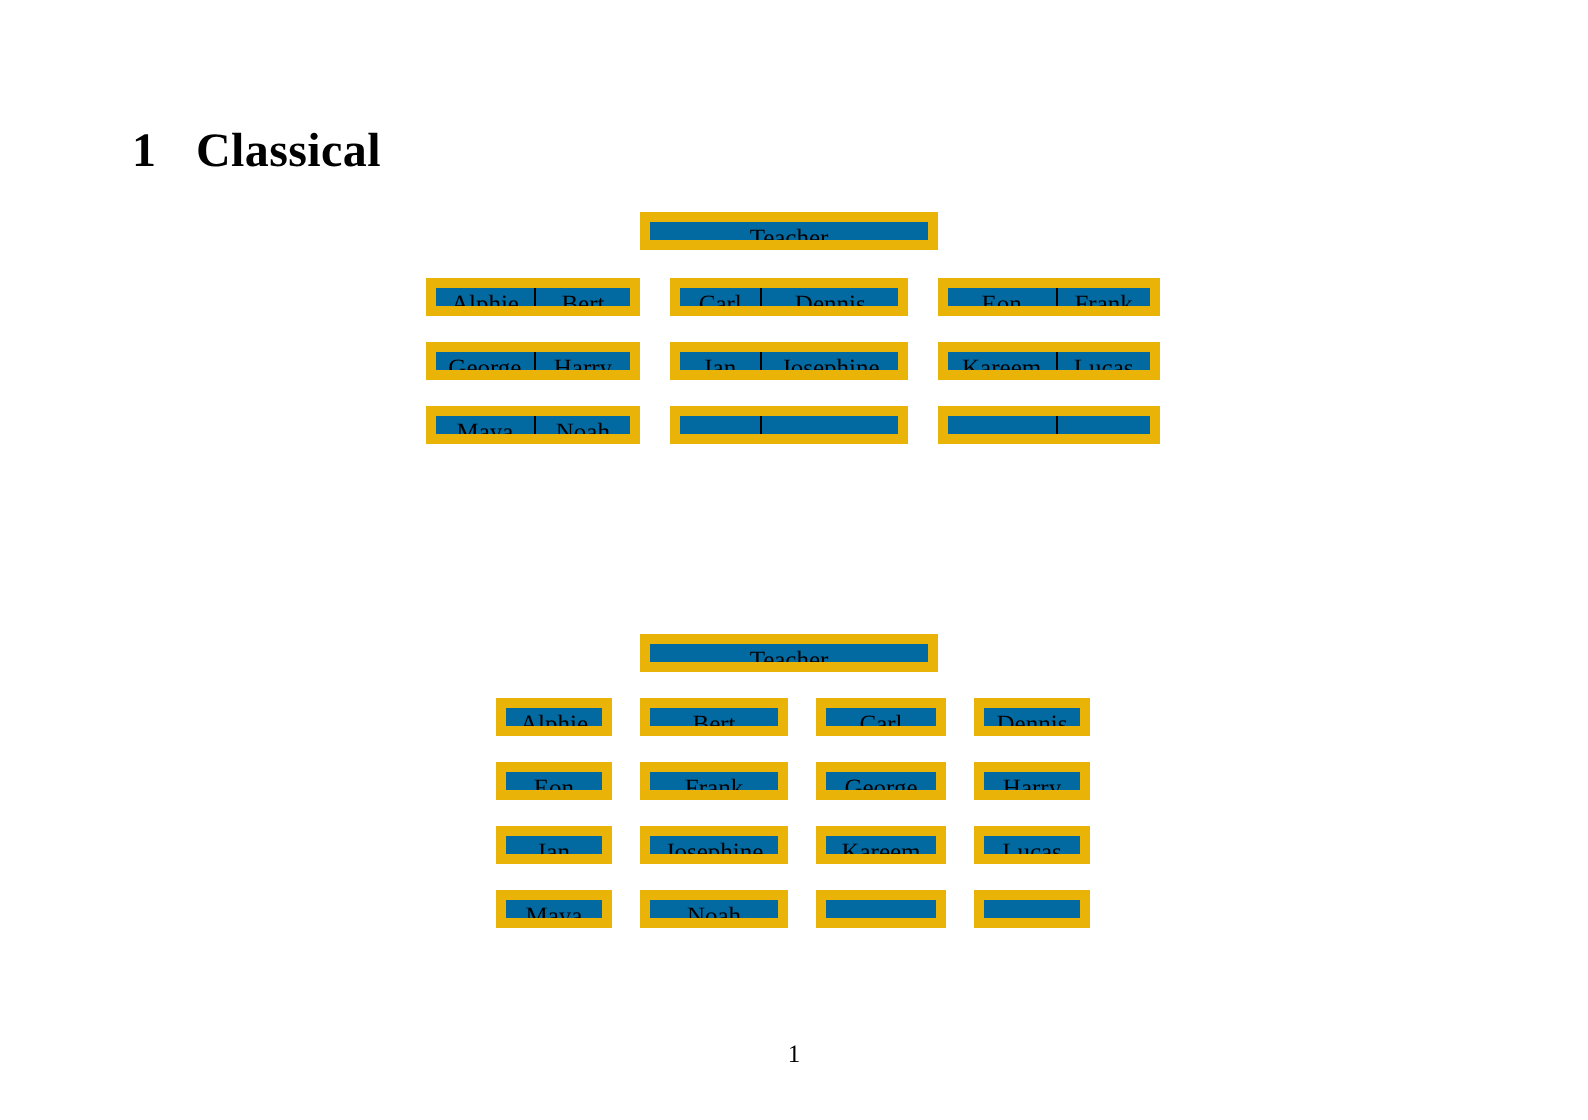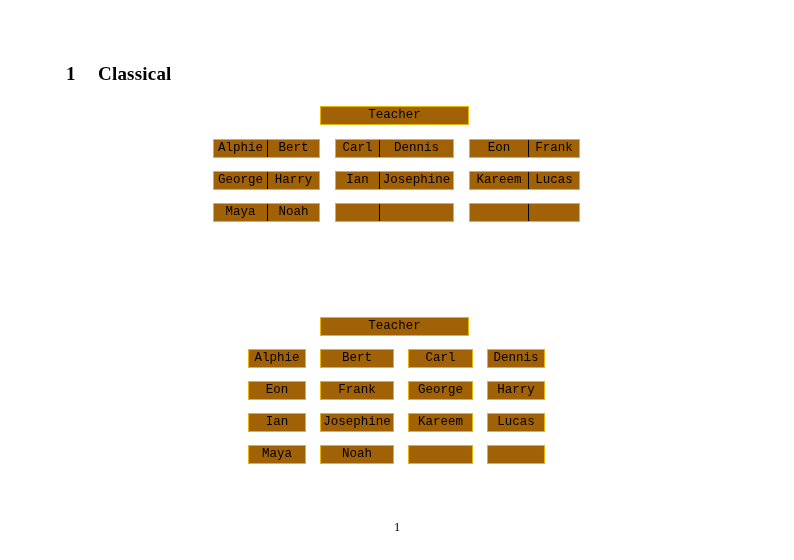--- a/index.html
+++ b/index.html
@@ -17,40 +17,39 @@
   }
   .page {
     position: absolute;
     inset: 0;
   }
 
   
   .section-heading {
     position: absolute;
     font-weight: bold;
-    font-size: 19px;
+    font-size: 24px;
     letter-spacing: 0.2px;
     white-space: nowrap;
   }
   .section-heading .sec-num {
     display: inline-block;
     width: 32px;
   }
   #heading-classical   { left: 66px;  top: 63px; }
   #heading-distributed { left: 66px;  top: 274px; }
 
   
   .tbl {
     position: absolute;
-    border: 1px solid #eab308;
+    border: 5px solid #eab308;
     box-sizing: border-box;
     display: flex;
     height: 19px;
-    background: #a16207;
-    font-family: Liberation Mono, monospace;
+    background: #0369a1;
   }
   .cell {
     box-sizing: border-box;
     font-size: 12.5px;
     line-height: 17px;
     text-align: center;
     white-space: nowrap;
     overflow: hidden;
   }
   .cell + .cell {

